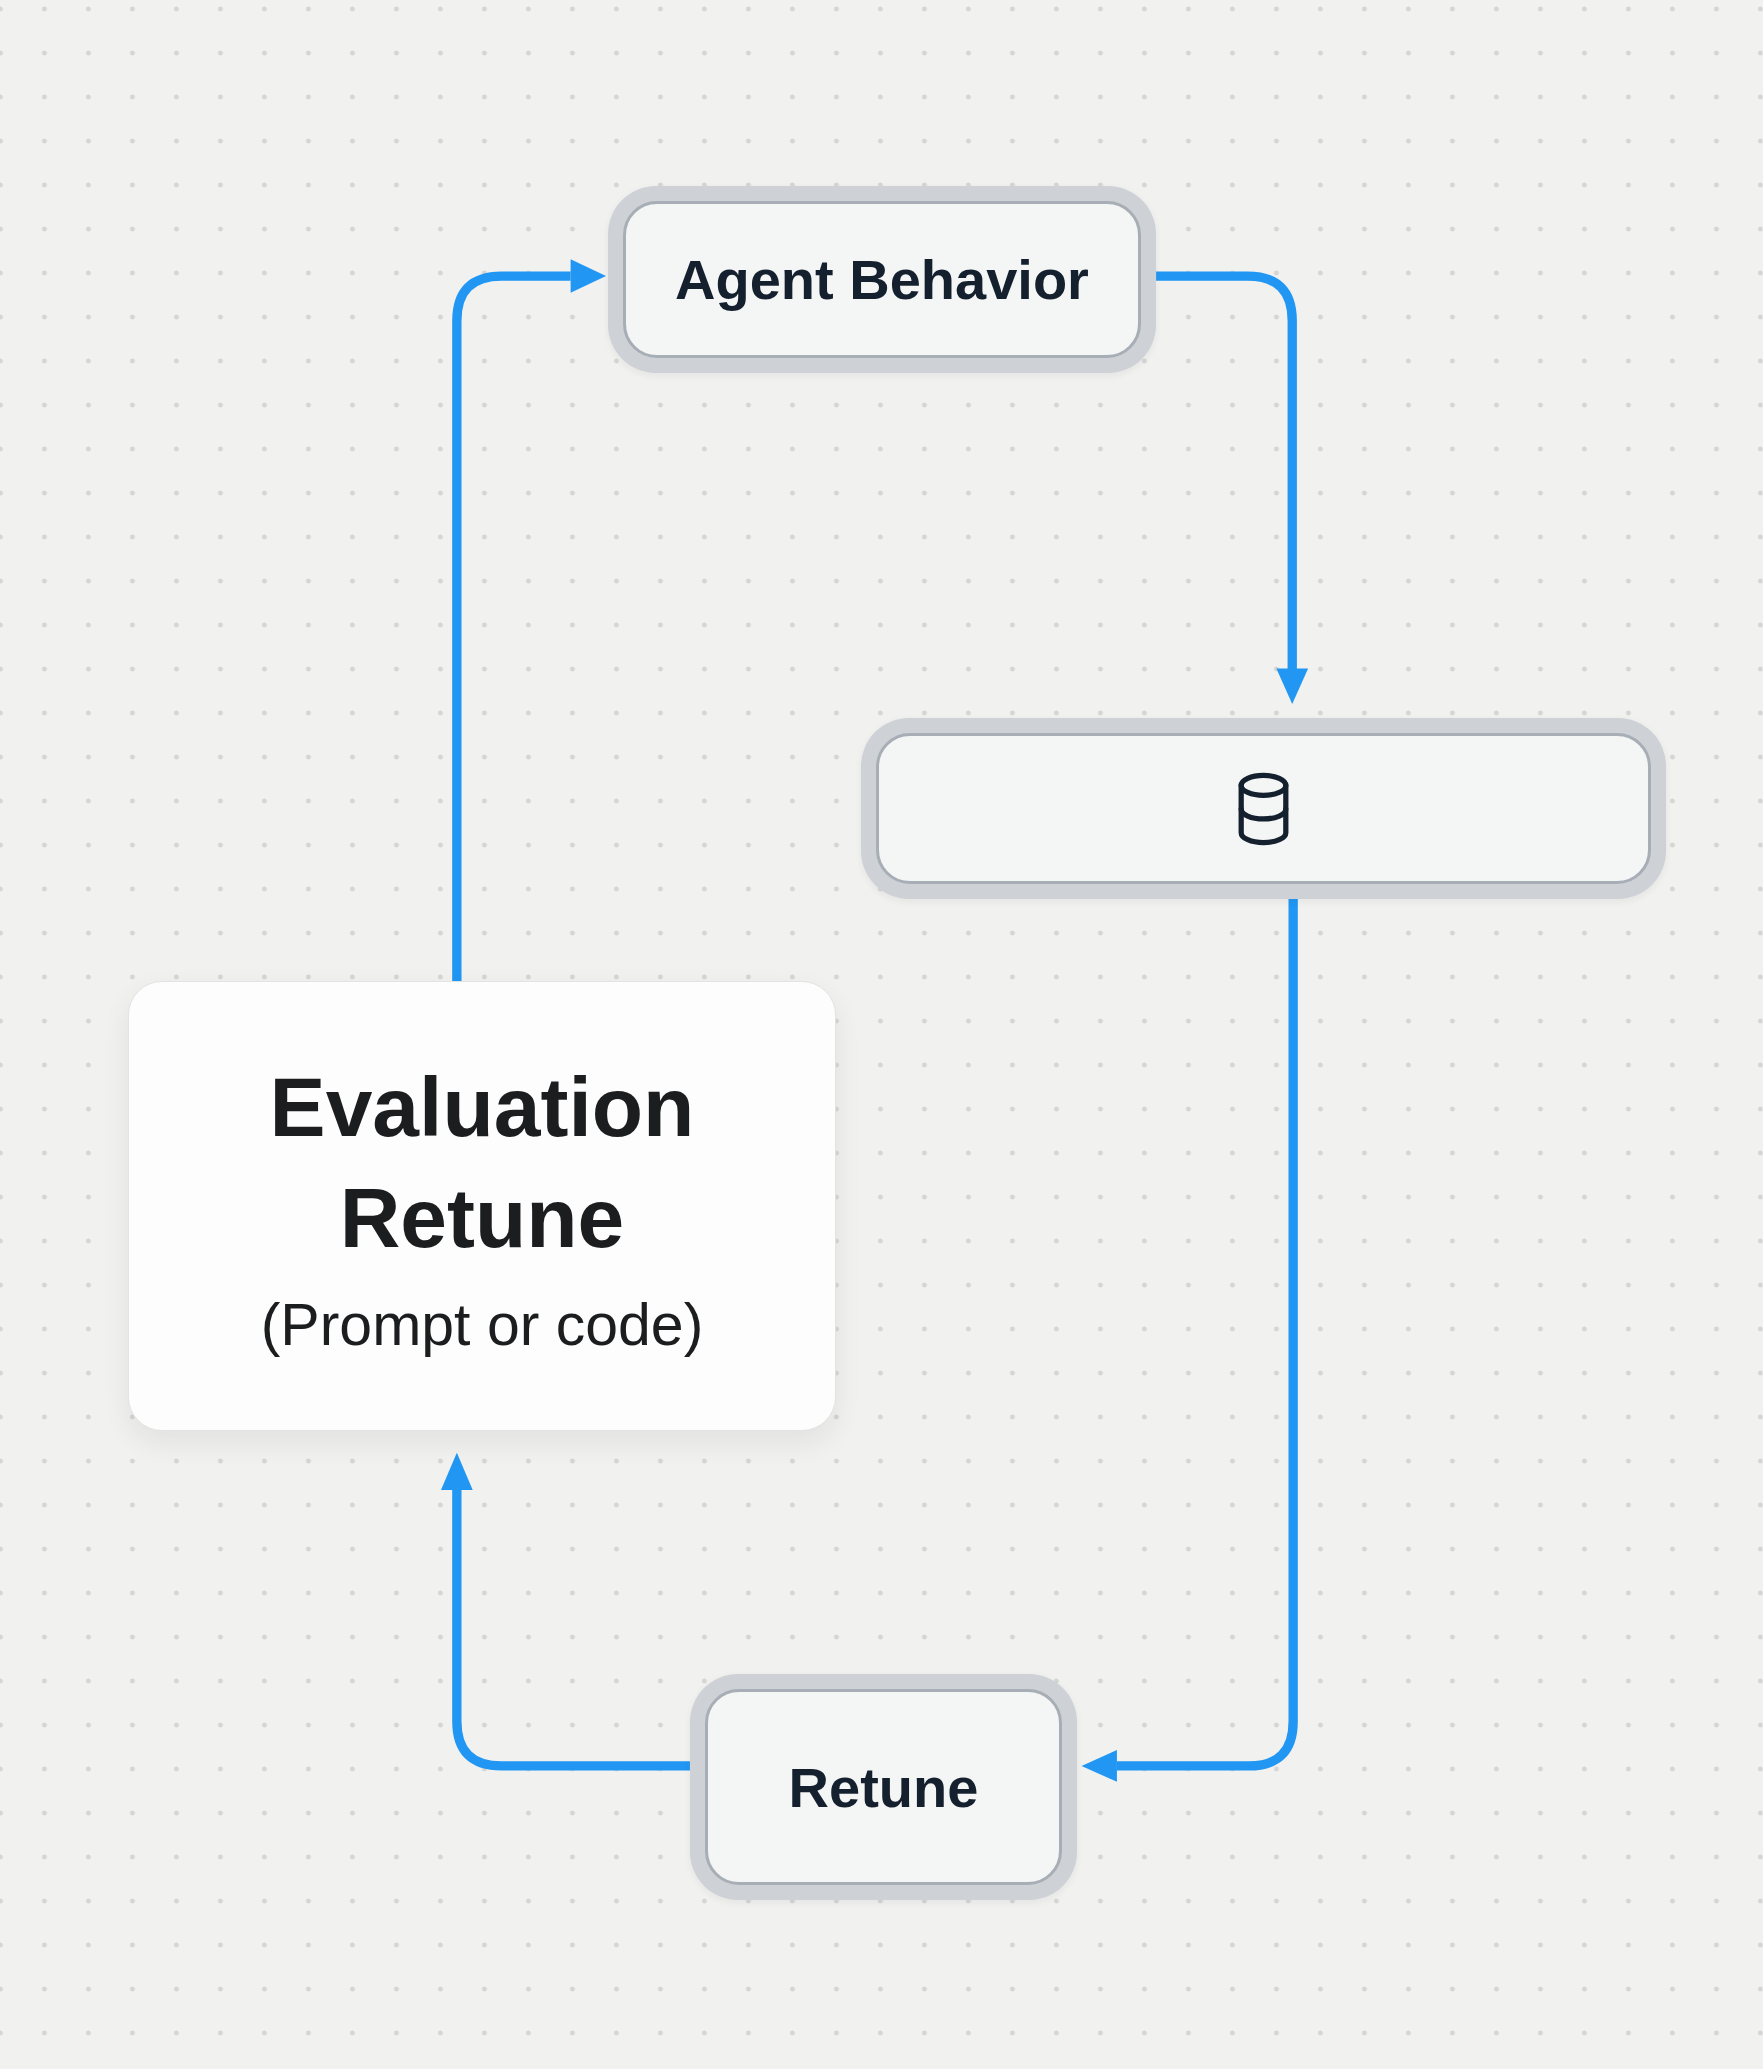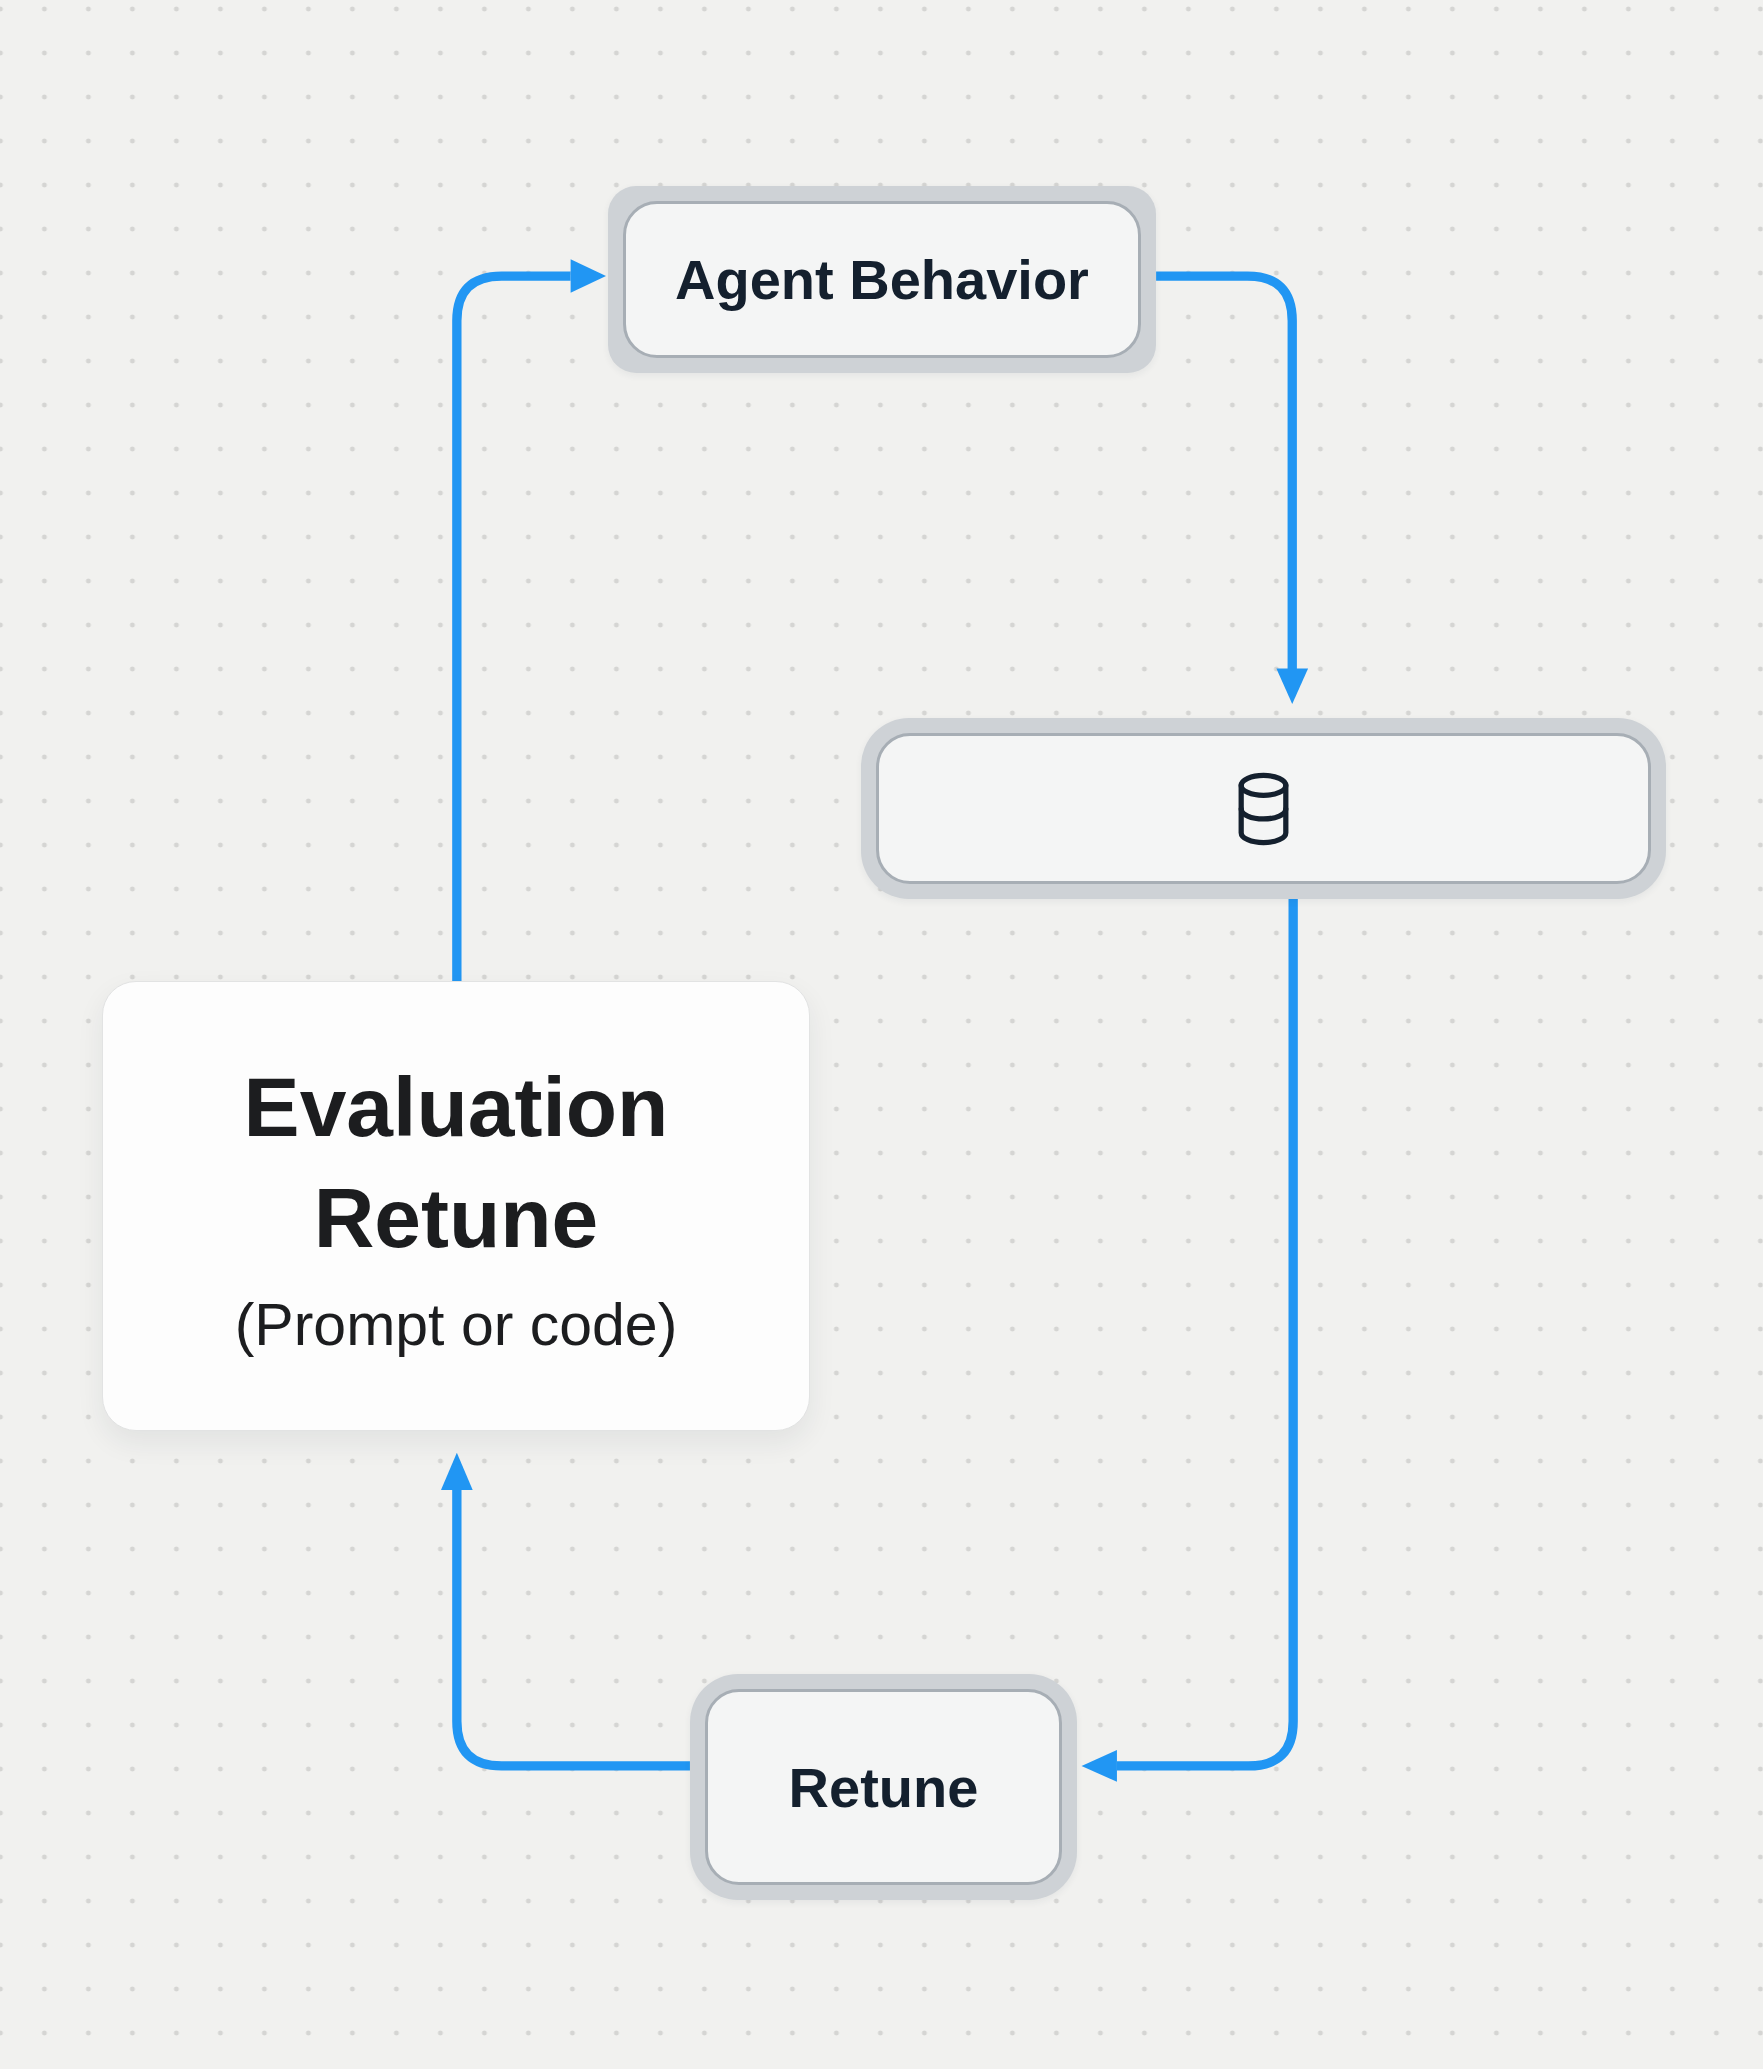--- a/index.html
+++ b/index.html
@@ -42,30 +42,30 @@
     display: flex;
     align-items: center;
     justify-content: center;
     gap: 43px;
     color: var(--label-navy, #14202e);
     font-size: 56px;
     font-weight: 600;
     white-space: nowrap;
   }
 
-  #node-agent-behavior      { left: 608px;  top: 186px;  width: 548px; height: 187px; border-radius: 28px; }
+  #node-agent-behavior      { left: 608px;  top: 186px;  width: 548px; height: 187px; }
   #node-groundtruth-dataset { left: 861px;  top: 718px;  width: 805px; height: 181px; }
   #node-retune              { left: 690px;  top: 1674px; width: 387px; height: 226px; }
 
   .db-icon-svg { display: block; flex: 0 0 auto; }
 
   
   .card {
     position: absolute;
-    left: 102px; top: 981px;
+    left: 128px; top: 981px;
     width: 708px; height: 450px;
     background: var(--card-fill, #fdfdfd);
     border: 1.9px solid var(--card-border, #e2e3e3);
     border-radius: 34px;
     box-shadow: 0 11.2px 28px rgba(30, 40, 50, 0.07);
     display: flex;
     flex-direction: column;
     align-items: center;
     justify-content: center;
     color: var(--title-black, #1c1d1f);

